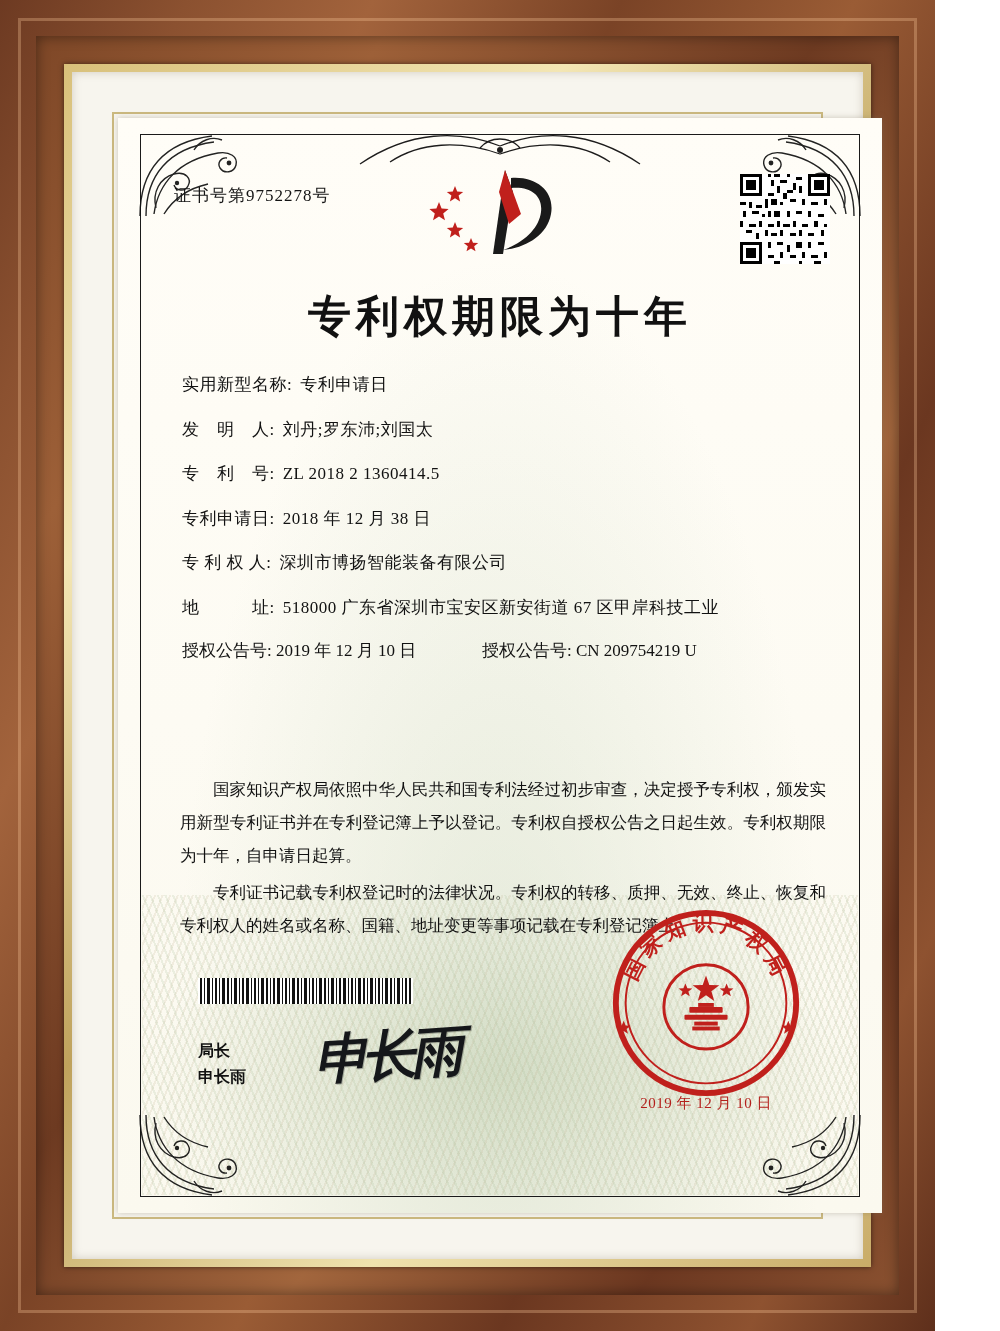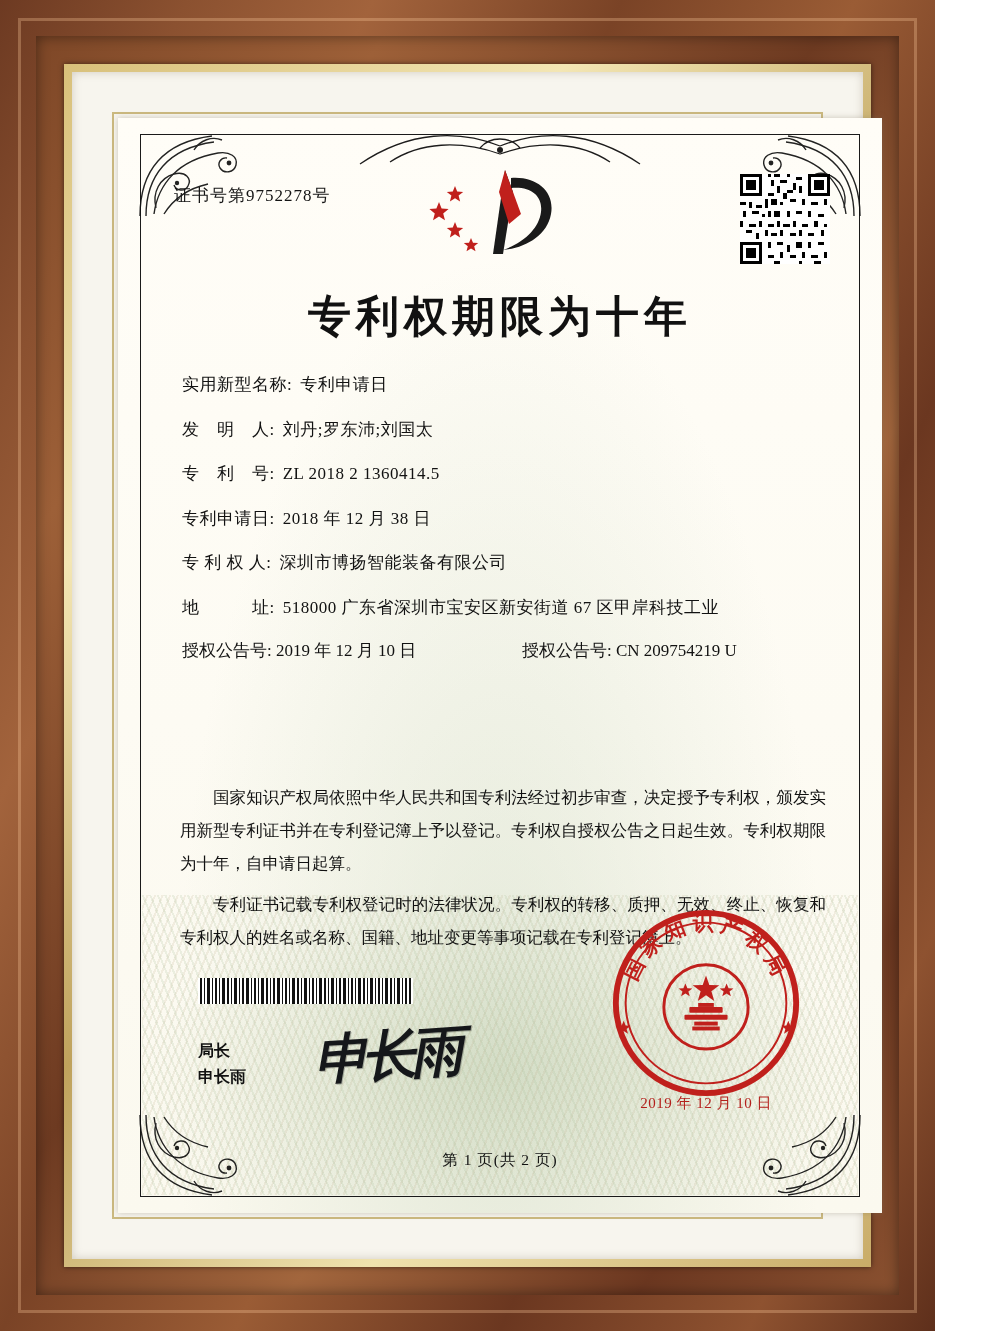--- a/index.html
+++ b/index.html
@@ -189,35 +189,35 @@
   .row .val .line2 { display: block; }
 
   .row-split {
     display: flex;
     align-items: baseline;
     font-size: 17px;
     color: #121212;
     margin-bottom: 16px;
   }
   .row-split .left { flex: 0 0 300px; }
-  .row-split .right { flex: 1 1 auto; margin-left: 40px; }
+  .row-split .right { flex: 1 1 auto; }
 
   
   .paras {
     position: absolute;
     left: 62px;
     right: 56px;
     top: 655px;
     font-size: 16.5px;
     line-height: 2.0;
     color: #111;
     text-align: justify;
   }
   .paras p {
-    margin: 8px 0 4px 0;
+    margin: 0 0 4px 0;
     text-indent: 2em;
     font-family: Liberation Serif, serif;
   }
 
   
   .barcode {
     position: absolute;
     left: 80px;
     top: 860px;
     width: 215px;
@@ -613,16 +613,15 @@
         </text>
 
         <g fill="#c0201c">
           <polygon points="16,118 18,123 23,123.3 19,126.5 20.4,131.5 16,128.6 11.6,131.5 13,126.5 9,123.3 14,123"></polygon>
           <polygon points="184,118 186,123 191,123.3 187,126.5 188.4,131.5 184,128.6 179.6,131.5 181,126.5 177,123.3 182,123"></polygon>
         </g>
       </svg>
     </div>
     <div class="seal-date">2019 年 12 月 10 日</div>
 
-    <div class="page-no">第 1 页(共 2 页)</div>
 
   </div>
 </div>
 
 </body></html>

